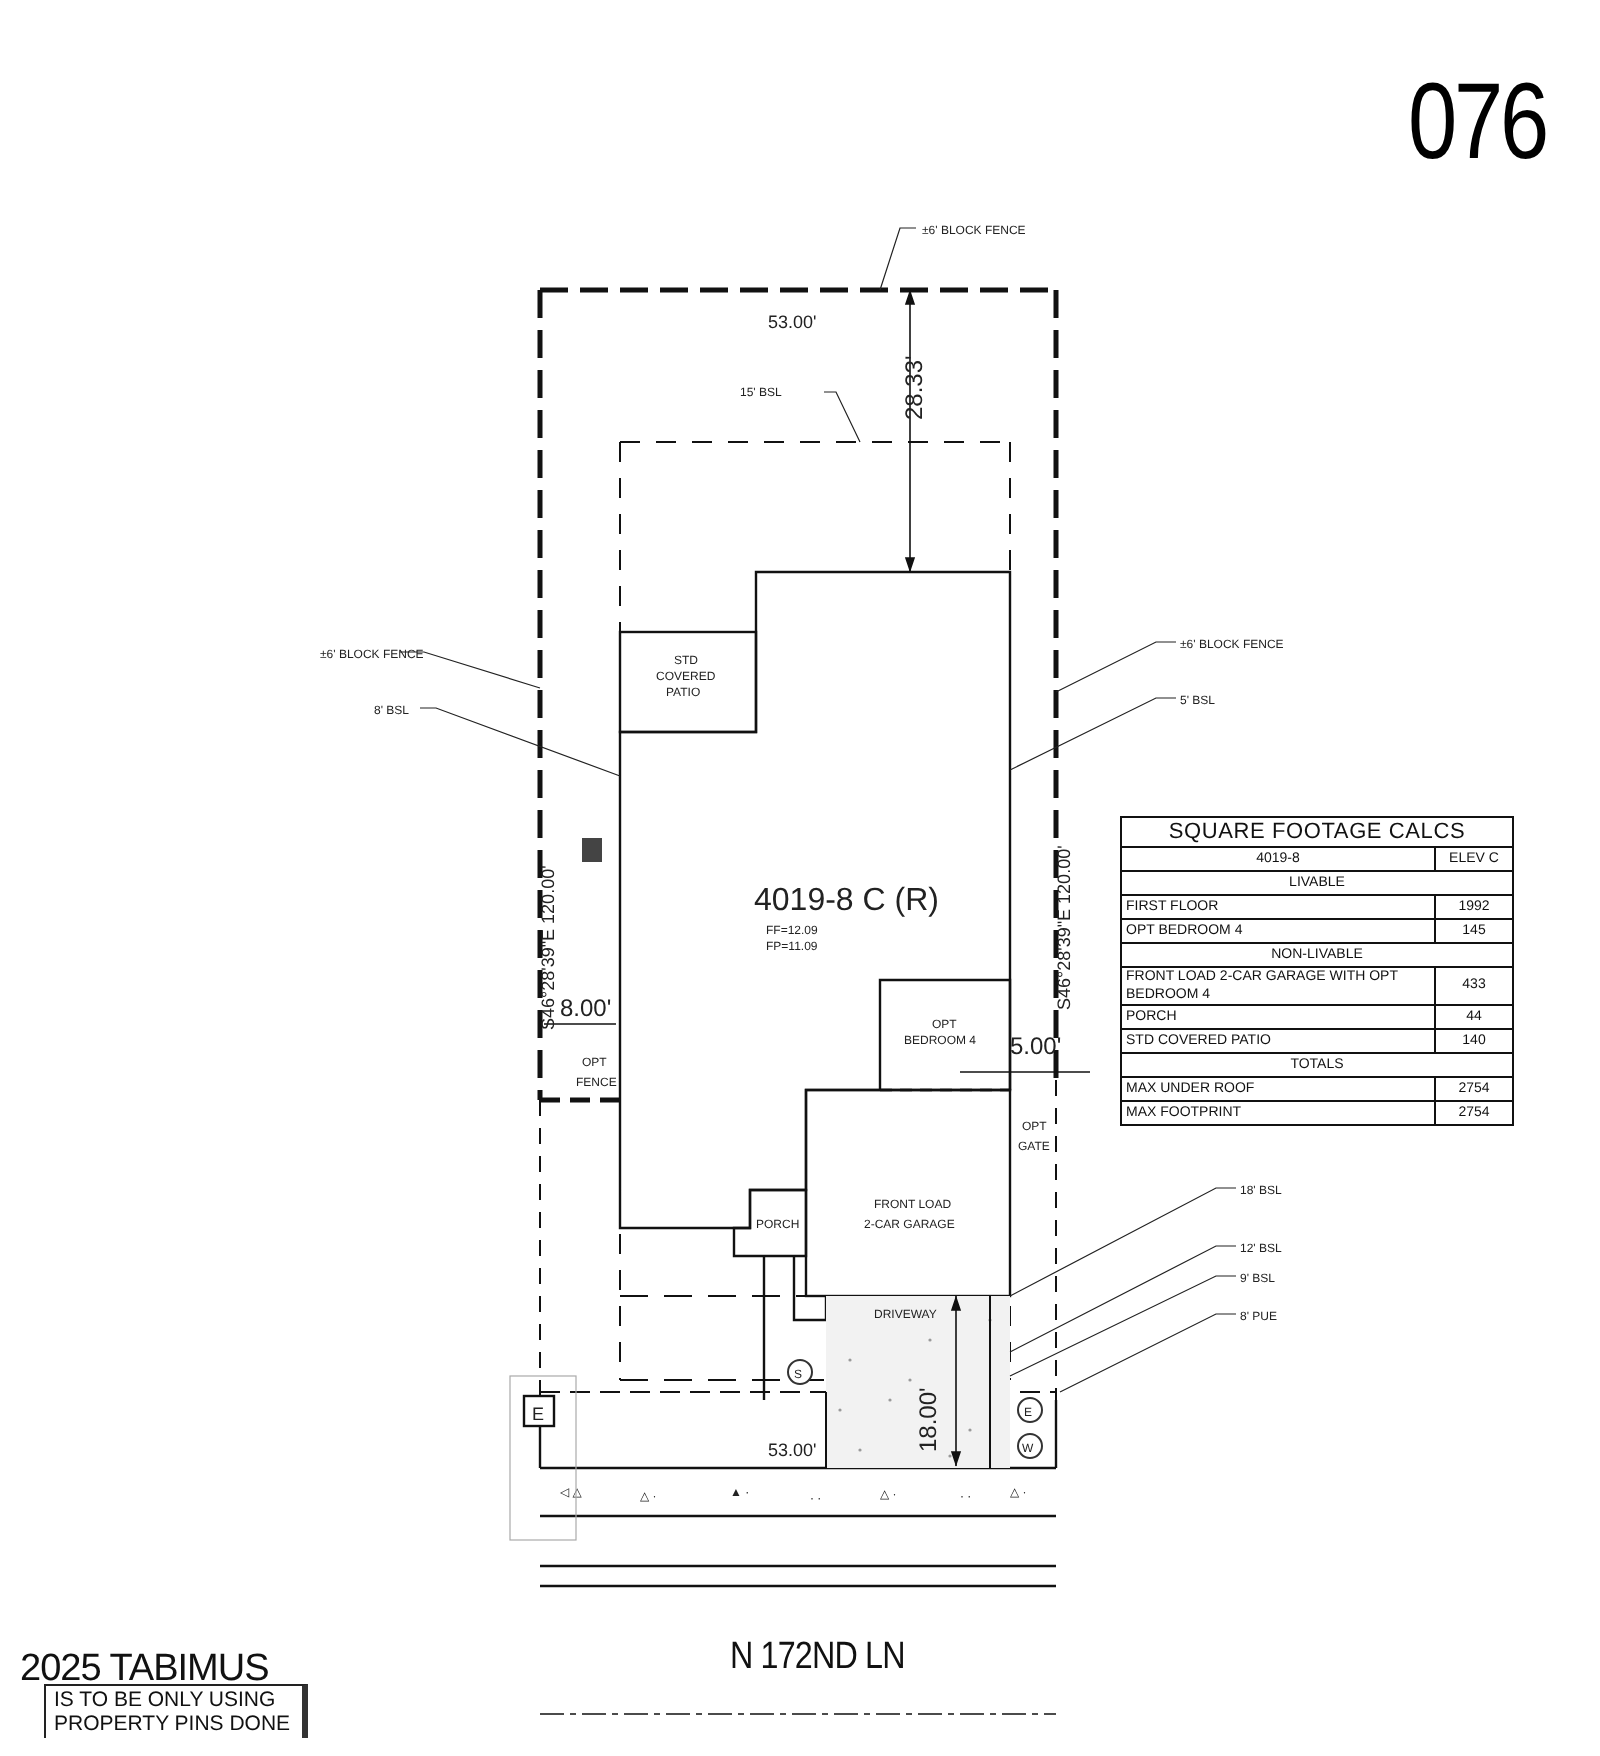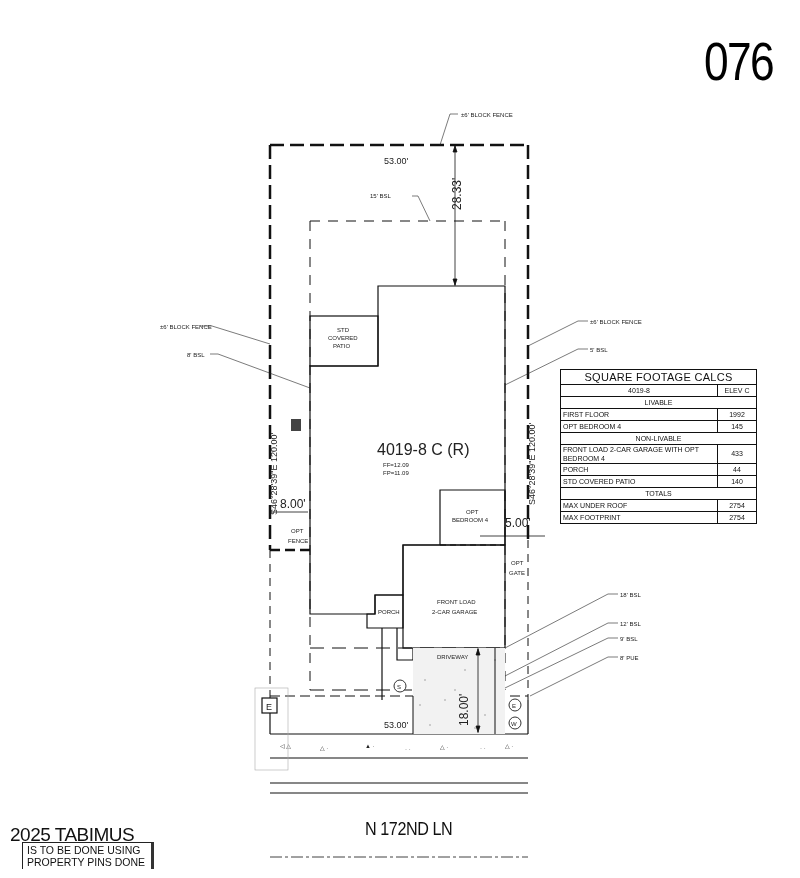--- a/index.html
+++ b/index.html
@@ -3,21 +3,21 @@
   <meta charset="utf-8">
   <style>
     html, body { margin: 0; padding: 0; background: #ffffff; }
     body { width: 800px; height: 878px; position: relative; overflow: hidden; font-family: "Liberation Sans", sans-serif; color: #111; }
     .lot-number { position: absolute; left: 704px; top: 30px; font-size: 54px; font-family: "Liberation Sans", sans-serif; font-weight: 400; letter-spacing: -2px; transform: scaleX(0.82); transform-origin: left top; color: #000; }
     svg.plan { position: absolute; left: 0; top: 0; }
     .t { font-family: "Liberation Sans", sans-serif; fill: #222; }
     .sm { font-size: 6px; }
     .md { font-size: 9px; }
     .lg { font-size: 12px; }
-    .calc { position: absolute; left: 560px; top: 369px; width: 197px; border-collapse: collapse; font-family: "Liberation Sans", sans-serif; font-size: 7px; color: #111; }
+    .calc { position: absolute; left: 560px; top: 408px; width: 197px; border-collapse: collapse; font-family: "Liberation Sans", sans-serif; font-size: 7px; color: #111; }
     .calc td { border: 1px solid #111; padding: 0 2px; height: 11px; line-height: 10px; white-space: nowrap; }
     .calc .title-cell { text-align: center; font-size: 11px; height: 14px; letter-spacing: 0.3px; }
     .calc .center { text-align: center; }
     .calc .val { text-align: center; width: 34px; }
     .calc .wrap { white-space: normal; line-height: 9px; }
     .stamp { position: absolute; left: 10px; top: 824px; font-size: 19px; font-family: "Liberation Sans", sans-serif; letter-spacing: -0.5px; color: #111; text-align: right; }
     .note-box { position: absolute; left: 22px; top: 842px; width: 120px; border: 1px solid #222; border-bottom: none; border-right: 3px solid #333; padding: 1px 4px; font-size: 10.5px; line-height: 12px; background: #fff; color: #111; }
     .street { position: absolute; left: 365px; top: 818px; font-size: 19px; letter-spacing: -0.5px; font-family: "Liberation Sans", sans-serif; color: #111; transform: scaleX(0.85); transform-origin: left top; }
   </style>
 </head>
@@ -223,16 +223,16 @@
   <tr>
         <td>MAX FOOTPRINT</td>
         <td class="val">2754</td>
       </tr>
 </tbody>
   </table>
 
 <div class="street">N 172ND LN</div>
 
 <div class="note-box">
-  <div>IS TO BE DONE USING</div>
+  <div>IS TO BE ONLY USING</div>
   <div>PROPERTY PINS DONE</div>
 </div>
 <div class="stamp">2025 TABIMUS</div>
 
 </body></html>

